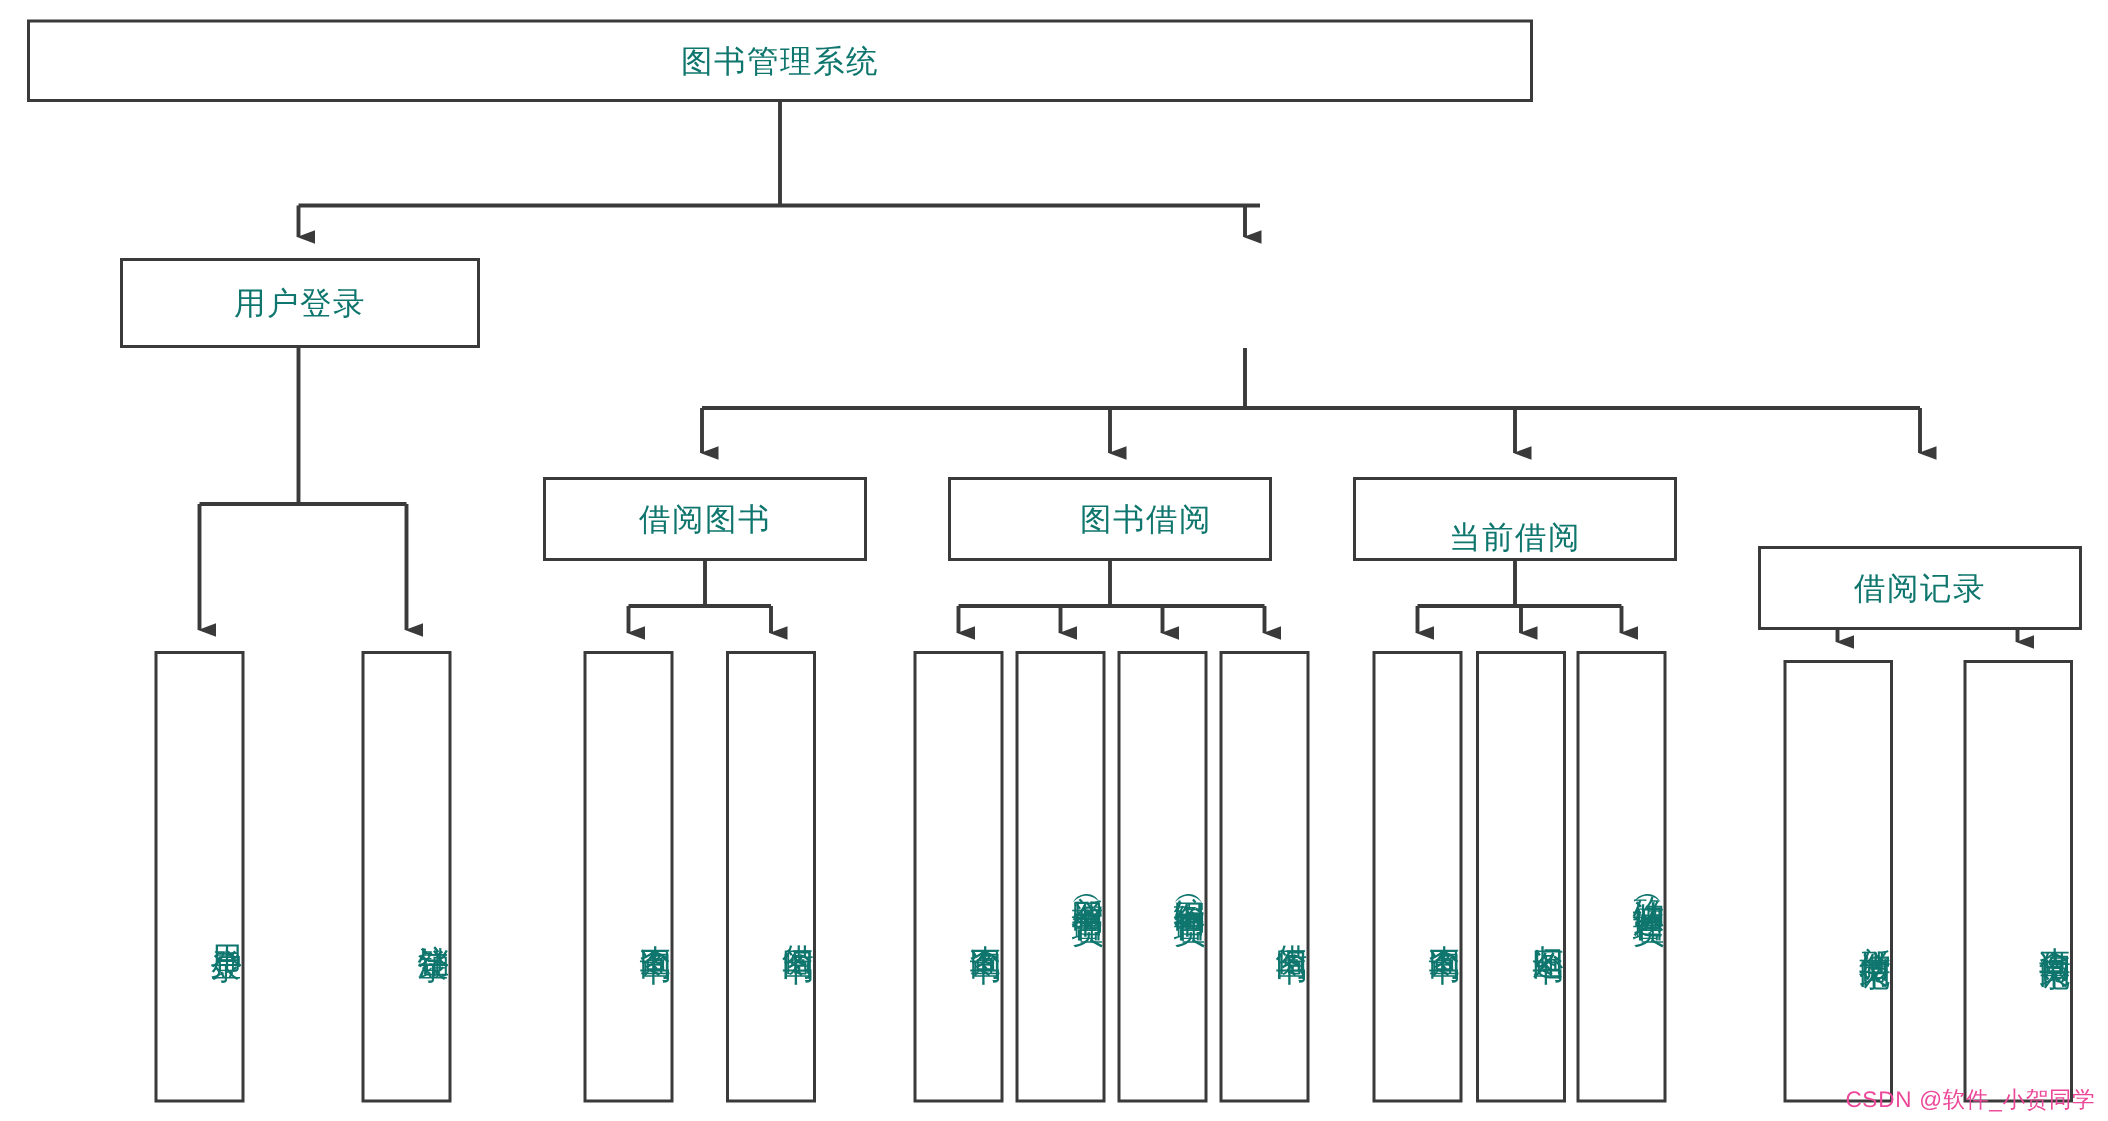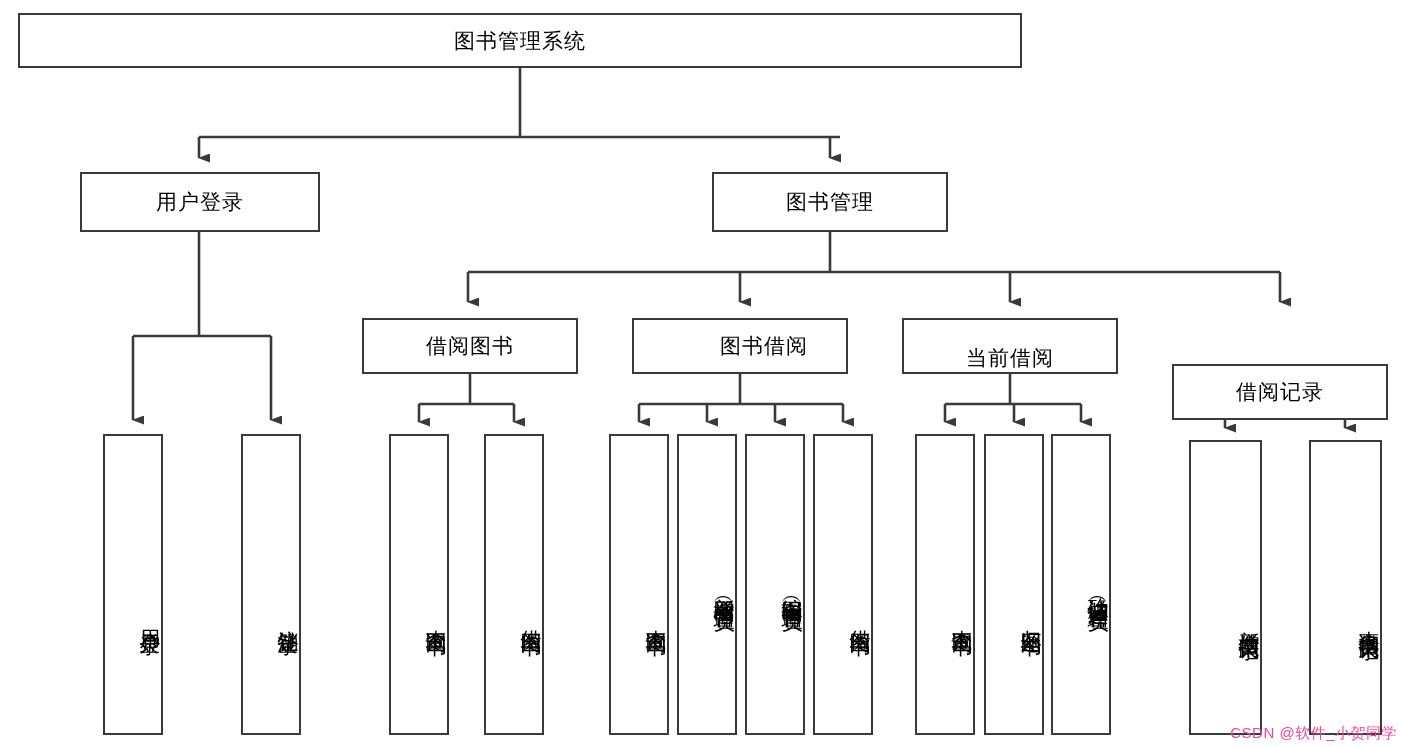--- a/index.html
+++ b/index.html
@@ -26,21 +26,21 @@
     pointer-events: none;
   }
   .node {
     position: absolute;
     box-sizing: border-box;
     background: #ffffff;
     border: 2.5px solid #3a3a3a;
     display: flex;
     align-items: center;
     justify-content: center;
-    color: #000000;
+    color: #0f766e;
   }
   .node.horiz {
     font-size: 21px;
     letter-spacing: 1px;
   }
   .node.vert {
     writing-mode: vertical-rl;
     text-orientation: upright;
     font-size: 21px;
     letter-spacing: 2px;
@@ -126,23 +126,20 @@
     </g>
   </svg>
 
   <div class="node horiz" style="left:18px; top:13px; width:1004px; height:55px;">
     <span>图书管理系统</span>
   </div>
 
   <div class="node horiz" style="left:80px; top:172px; width:240px; height:60px;">
     <span>用户登录</span>
   </div>
-  <div class="node horiz" style="left:712px; top:172px; width:236px; height:60px;">
-    <span>图书管理</span>
-  </div>
 
   <div class="node horiz" style="left:362px; top:318px; width:216px; height:56px;">
     <span>借阅图书</span>
   </div>
   <div class="node horiz" style="left:632px; top:318px; width:216px; height:56px;padding-left:48px;">
     <span>图书借阅</span>
   </div>
   <div class="node horiz" style="left:902px; top:318px; width:216px; height:56px;align-items:flex-end;">
     <span>当前借阅</span>
   </div>

